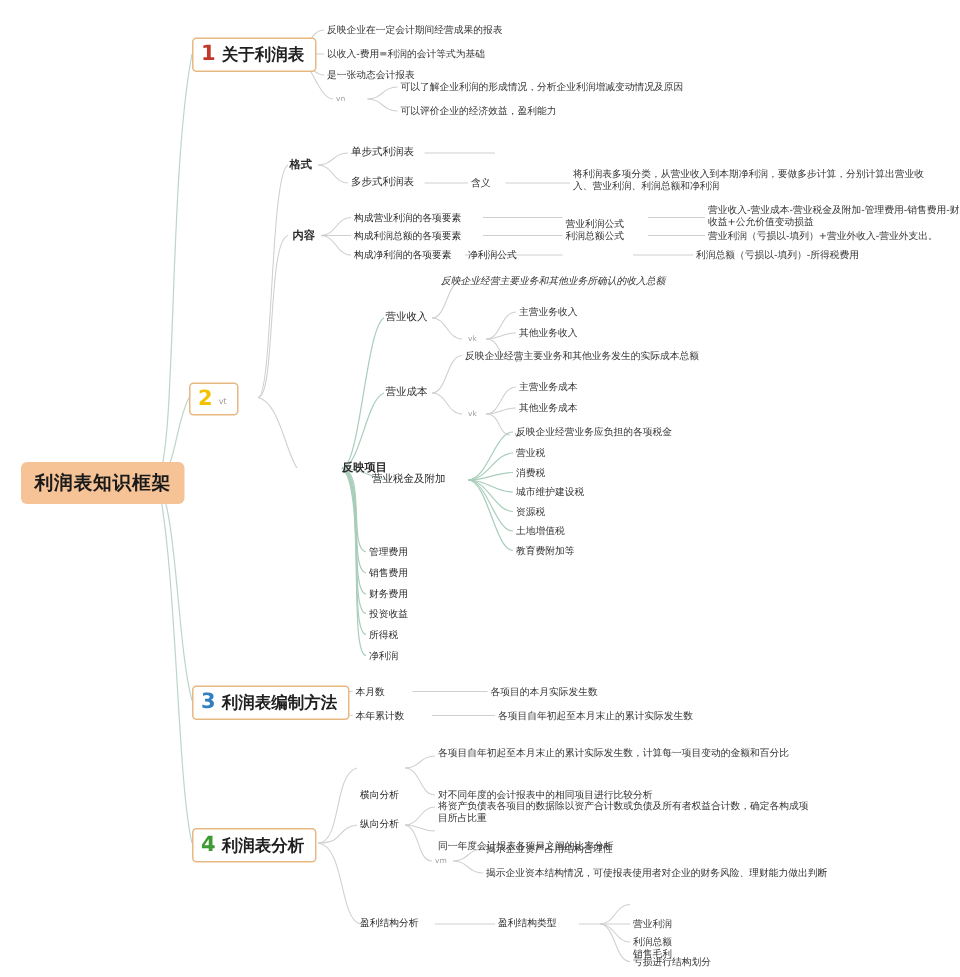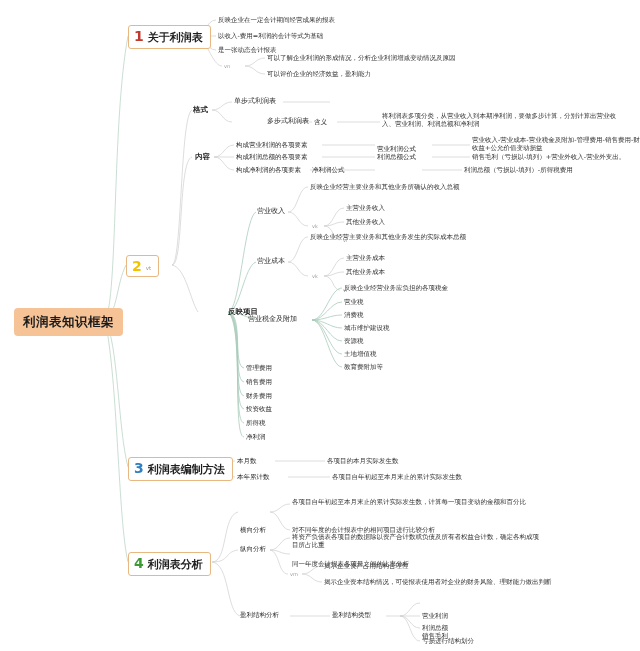--- a/index.html
+++ b/index.html
@@ -144,39 +144,39 @@
   <div class="node leaf" style="left:267px;top:54px;text-align:center;">可以了解企业利润的形成情况，分析企业利润增减变动情况及原因</div>
   <div class="node leaf" style="left:267px;top:70px;">可以评价企业的经济效益，盈利能力</div>
 
   <div class="node branch" style="left:126px;top:255px;">
     <span class="bnum" style="color:#f2c200">2</span>
     <span class="btag">vt</span>
   </div>
 
   <div class="node l2" style="left:193px;top:105px;">格式</div>
   <div class="node l3" style="left:234px;top:97px;">单步式利润表</div>
-  <div class="node l3" style="left:234px;top:117px;margin-left:33px;">多步式利润表</div>
+  <div class="node l3" style="left:234px;top:117px;">多步式利润表</div>
   <div class="node l4" style="left:314px;top:118px;">含义</div>
   <div class="node leaf wraptb" style="left:382px;top:112px;">将利润表多项分类，从营业收入到本期净利润，要做多步计算，分别计算出营业收入、营业利润、利润总额和净利润</div>
 
   <div class="node l2" style="left:195px;top:152px;">内容</div>
   <div class="node l4" style="left:236px;top:141px;">构成营业利润的各项要素</div>
   <div class="node l4" style="left:377px;top:145px;">营业利润公式</div>
   <div class="node leaf wraptc" style="left:472px;top:136px;">营业收入-营业成本-营业税金及附加-管理费用-销售费用-财务费用-资产减值损失+投资收益+公允价值变动损益</div>
   <div class="node l4" style="left:236px;top:153px;">构成利润总额的各项要素</div>
   <div class="node l4" style="left:377px;top:153px;">利润总额公式</div>
-  <div class="node leaf" style="left:472px;top:153px;">销售毛利（亏损以-填列）+营业外收入-营业外支出。</div>
+  <div class="node leaf" style="left:472px;top:153px;">营业利润（亏损以-填列）+营业外收入-营业外支出。</div>
   <div class="node l4" style="left:236px;top:166px;">构成净利润的各项要素</div>
   <div class="node l4" style="left:312px;top:166px;">净利润公式</div>
   <div class="node leaf" style="left:464px;top:166px;">利润总额（亏损以-填列）-所得税费用</div>
 
   <div class="node l2" style="left:180px;top:307px;margin-left:48px;">反映项目</div>
 
   <div class="node l3" style="left:257px;top:207px;">营业收入</div>
-  <div class="node leaf" style="left:310px;top:183px;">反映企业经营主要业务和其他业务所确认的收入总额</div>
+  <div class="node leaf" style="left:294px;top:183px;font-style:italic;">反映企业经营主要业务和其他业务所确认的收入总额</div>
   <div class="node tiny" style="left:312px;top:223px;">vk</div>
   <div class="node leaf" style="left:346px;top:204px;">主营业务收入</div>
   <div class="node leaf" style="left:346px;top:218px;">其他业务收入</div>
   <div class="node tiny" style="left:343px;top:237px;">vl</div>
 
   <div class="node l3" style="left:257px;top:257px;">营业成本</div>
   <div class="node leaf" style="left:310px;top:233px;">反映企业经营主要业务和其他业务发生的实际成本总额</div>
   <div class="node tiny" style="left:312px;top:273px;">vk</div>
   <div class="node leaf" style="left:346px;top:254px;">主营业务成本</div>
   <div class="node leaf" style="left:346px;top:268px;">其他业务成本</div>

